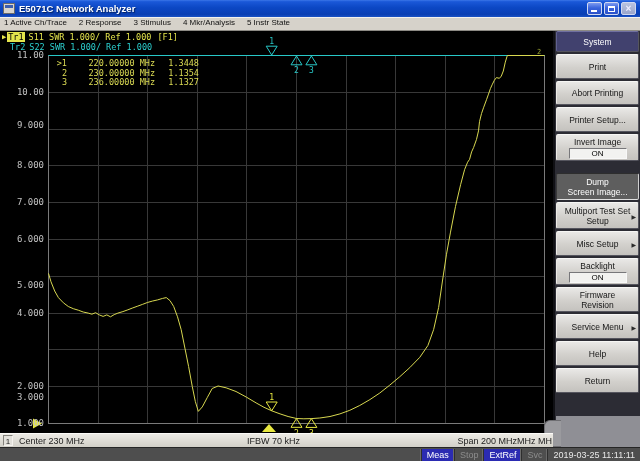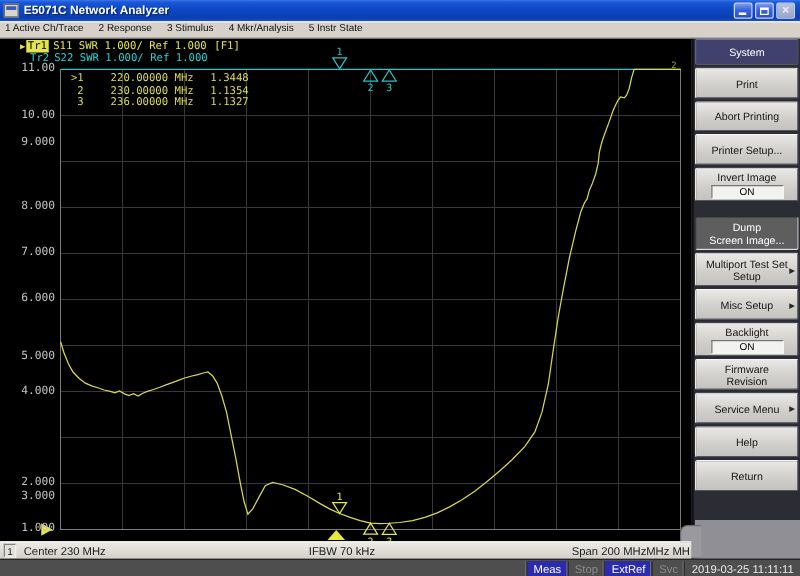--- a/index.html
+++ b/index.html
@@ -27,21 +27,21 @@
   
   .menubar { position:absolute; left:0; top:17px; width:640px; height:14px;
     background:#d6d2ca; border-top:1px solid #f4f2ee; border-bottom:1px solid #8c8a84;
     display:flex; font-size:8px; color:#111; }
   .menubar span { margin-left:12px; white-space:nowrap; }
   .menubar span:first-child { margin-left:4px; }
 
   
   .display { position:absolute; left:0; top:31px; width:553px; height:402px; background:#000; }
   #graph { position:absolute; left:0; top:0; }
-  .trline { position:absolute; left:16px; font-family:"DejaVu Sans Mono", monospace;
+  .trline { position:absolute; left:2px; font-family:"DejaVu Sans Mono", monospace;
             font-size:8.5px; line-height:9px; white-space:nowrap; }
   .trline1 { top:2px; color:#e4e44c; }
   .tr-pointer { font-size:7px; vertical-align:top; }
   .tr1-name { background:#e4e44c; color:#000; padding:0 1px; margin-left:1px; }
   .tr1-params { margin-left:4px; }
   .tr1-flag { margin-left:6px; }
   .trline2 { top:11.5px; color:#2cd0d0; padding-left:8px; }
   .tr2-params { margin-left:4px; }
 
   #ylabels div { position:absolute; left:2px; width:42px; text-align:right;
@@ -166,21 +166,21 @@
     <div class="trline trline1">
       <span class="tr-pointer">▶</span><span class="tr1-name">Tr1</span><span class="tr1-params">S11 SWR 1.000/ Ref 1.000</span><span class="tr1-flag">[F1]</span>
     </div>
     <div class="trline trline2">
       <span class="tr2-name">Tr2</span><span class="tr2-params">S22 SWR 1.000/ Ref 1.000</span>
     </div>
 
     <div id="ylabels">
         <div style="top: 20px;">11.00</div>
         <div style="top: 56.8px;">10.00</div>
-        <div style="top: 79px;">9.000</div>
+        <div style="top: 90px;">9.000</div>
         <div style="top: 130.4px;">8.000</div>
         <div style="top: 167.2px;">7.000</div>
         <div style="top: 204px;">6.000</div>
         <div style="top: 250px;">5.000</div>
         <div style="top: 277.6px;">4.000</div>
         <div style="top: 314.4px; margin-top: 48px;">3.000</div>
         <div style="top: 351.2px;">2.000</div>
         <div style="top: 388px;">1.000</div>
       </div>
     <div id="mtable">

